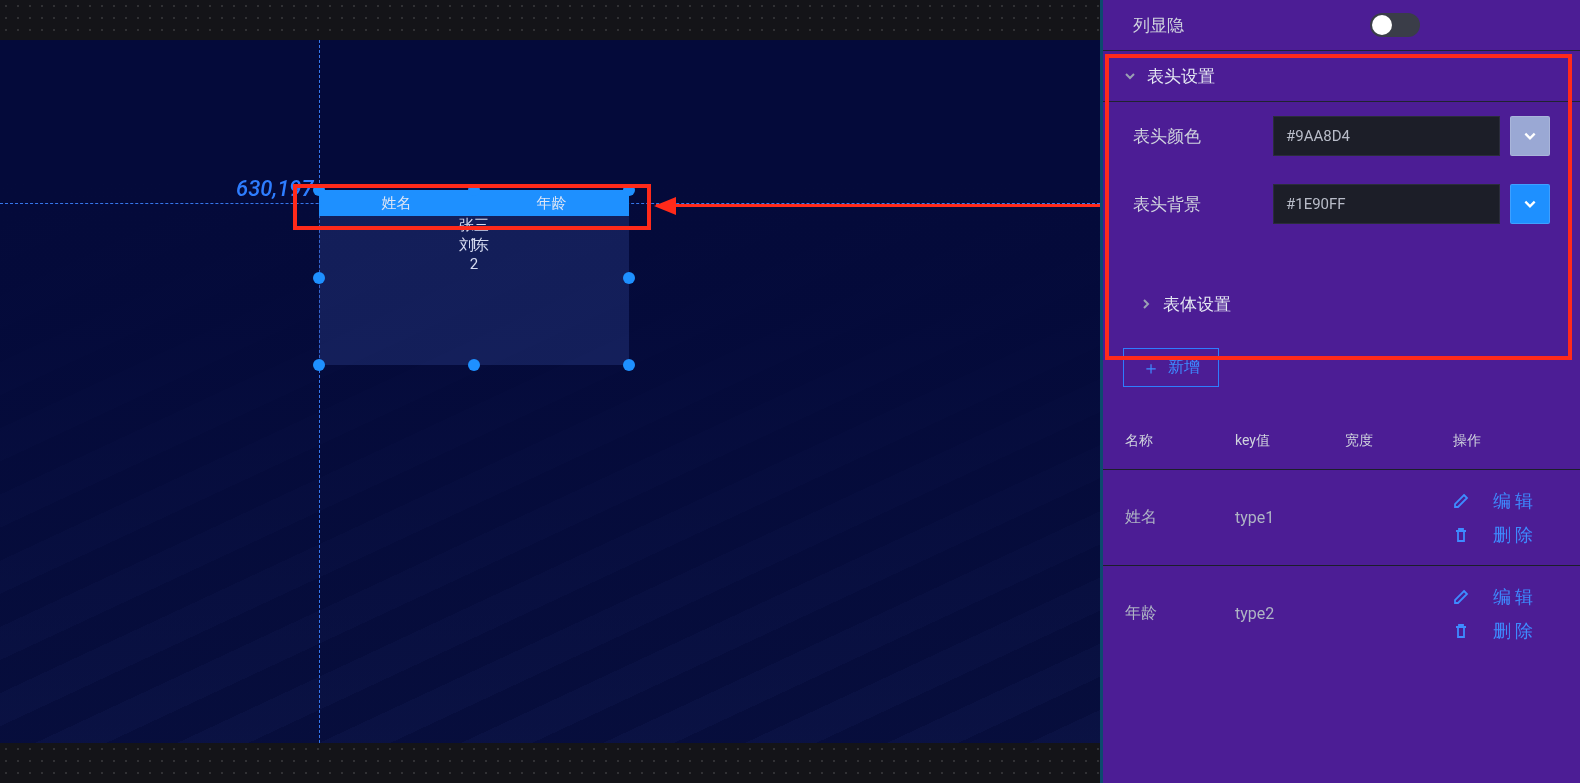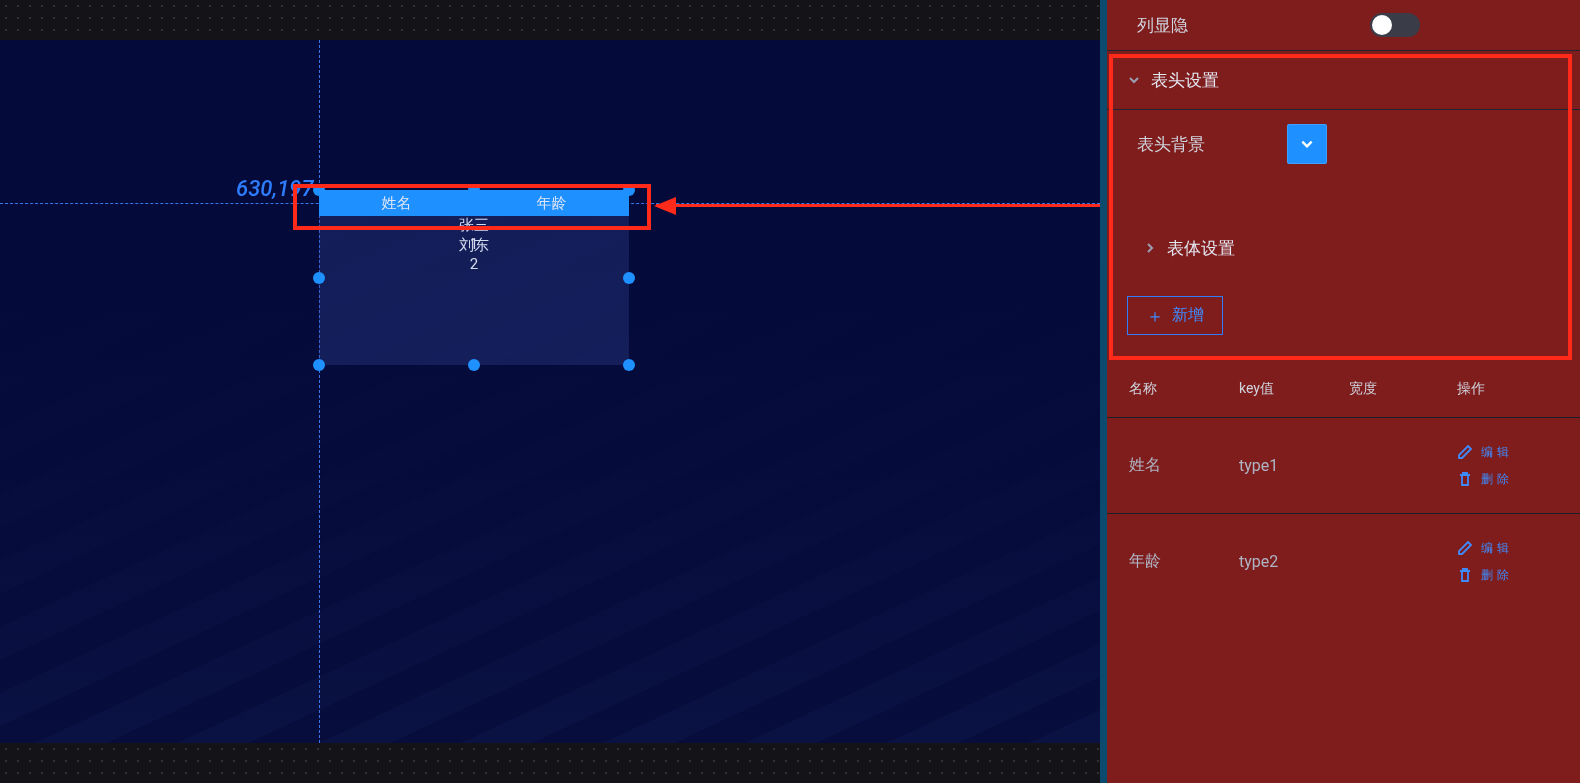--- a/index.html
+++ b/index.html
@@ -29,25 +29,25 @@
 .w-table { width:100%; font-size:15px; color:#d6dcf0; text-align:center; }
 .w-head { display:flex; background:#1e90ff; color:#dfe6f5; height:26px; align-items:center; }
 .w-head > div, .w-row > div { flex:1; }
 .w-row { display:flex; height:20px; align-items:center;flex-direction:column; }
 
 .hi-head { position:absolute; top:144px; left:293px; width:358px; height:46px; border:4px solid #ff2a1a; }
 .arrow { position:absolute; top:164px; left:656px; right:0; height:0; border-top:3px solid #ff2a1a; }
 .arrow::before { content:""; position:absolute; left:-2px; top:-10px; border-right:22px solid #ff2a1a; border-top:9px solid transparent; border-bottom:9px solid transparent; }
 
 
-.panel { flex:0 0 480px; height:100%; background:#7f1d1d; border-left:7px solid #0c4a6e; overflow:hidden; position:relative; color:#c8cdd8; font-size:16px; }
+.panel { flex:0 0 480px; height:100%; background:#4c1d95; border-left:3px solid #0c4a6e; overflow:hidden; position:relative; color:#c8cdd8; font-size:16px; }
 .row { display:flex; align-items:center; padding:0 30px; height:60px; }
 .row.split { padding-bottom:14px; height:auto; padding-top:14px; }
 .lbl { flex:0 0 140px; color:#d0d4de; font-size:17px; }
-.sect-head { display:flex; align-items:center; padding:0 20px; height:60px; border-top:1px solid #202330; border-bottom:1px solid #202330; cursor:pointer; font-size:17px; color:#e4e8f2; }
+.sect-head { display:flex; align-items:center; padding:0 20px; height:52px; border-top:1px solid #202330; border-bottom:1px solid #202330; cursor:pointer; font-size:17px; color:#e4e8f2; }
 .chev { width:14px; height:14px; margin-right:10px; display:inline-flex; align-items:center; justify-content:center; }
 .chev svg { width:12px; height:12px; stroke:#9aa0b4; stroke-width:2; fill:none; }
 
 .toggle { position:relative; width:50px; height:24px; border-radius:12px; cursor:pointer; }
 .toggle.off { background:#3a3d48; }
 .toggle.on  { background:#2e7dff; }
 .knob { position:absolute; top:2px; width:20px; height:20px; border-radius:50%; background:#fff; }
 .toggle.off .knob { left:2px; }
 .toggle.on  .knob { right:2px; }
 
@@ -62,21 +62,21 @@
 
 .cols-table { width:100%; margin-top:26px; }
 .ct-head, .ct-row { display:flex; align-items:center; padding:0 22px; }
 .ct-head { height:56px; color:#cfd3dd; font-size:14px; }
 .ct-row  { height:96px; color:#aeb4c4; font-size:16px; border-top:1px solid #1c1f2a; }
 .c-name { flex:0 0 110px; }
 .c-key  { flex:0 0 110px; }
 .c-w    { flex:0 0 60px; }
 .c-ops  { flex:1; display:flex; flex-direction:column; gap:10px; align-items:flex-start;margin-left:48px; }
 .ct-head .c-ops { flex-direction:row; }
-.op { color:#3e8bff; cursor:pointer; display:inline-flex; align-items:center; gap:8px; font-size:12px; letter-spacing:4px; }
+.op { color:#3e8bff; cursor:pointer; display:inline-flex; align-items:center; gap:24px; font-size:18px; letter-spacing:4px; }
 .op svg { width:16px; height:16px; stroke:#3e8bff; stroke-width:1.8; fill:none; }
 </style>
 </head>
 <body>
 
 <div class="app">
 
   <div class="canvas-area">
     <div class="dots-strip dots-top"></div>
     <div class="dots-strip dots-bot"></div>
@@ -130,23 +130,33 @@
     <div class="sect-head">
       <span class="chev">
           <svg viewBox="0 0 12 12">
             <polyline points="2,4 6,8 10,4"></polyline>
           </svg>
         </span>
       <span>表头设置</span>
     </div>
 
 
+    <div class="row split color-row">
+      <div class="lbl">表头颜色</div>
+      <div class="cinput">#9AA8D4</div>
+      <div class="swatch" style="background:#9AA8D4">
+        <svg viewBox="0 0 12 12">
+            <polyline points="2,4 6,8 10,4"></polyline>
+          </svg>
+      </div>
+    </div>
 
     <div class="row split color-row">
       <div class="lbl">表头背景</div>
+      <div class="cinput">#1E90FF</div>
       <div class="swatch" style="background:#1E90FF">
         <svg viewBox="0 0 12 12">
             <polyline points="2,4 6,8 10,4"></polyline>
           </svg>
       </div>
     </div>
 
     <div class="hi-sect"></div>
 
     <div style="height:40px"></div>

